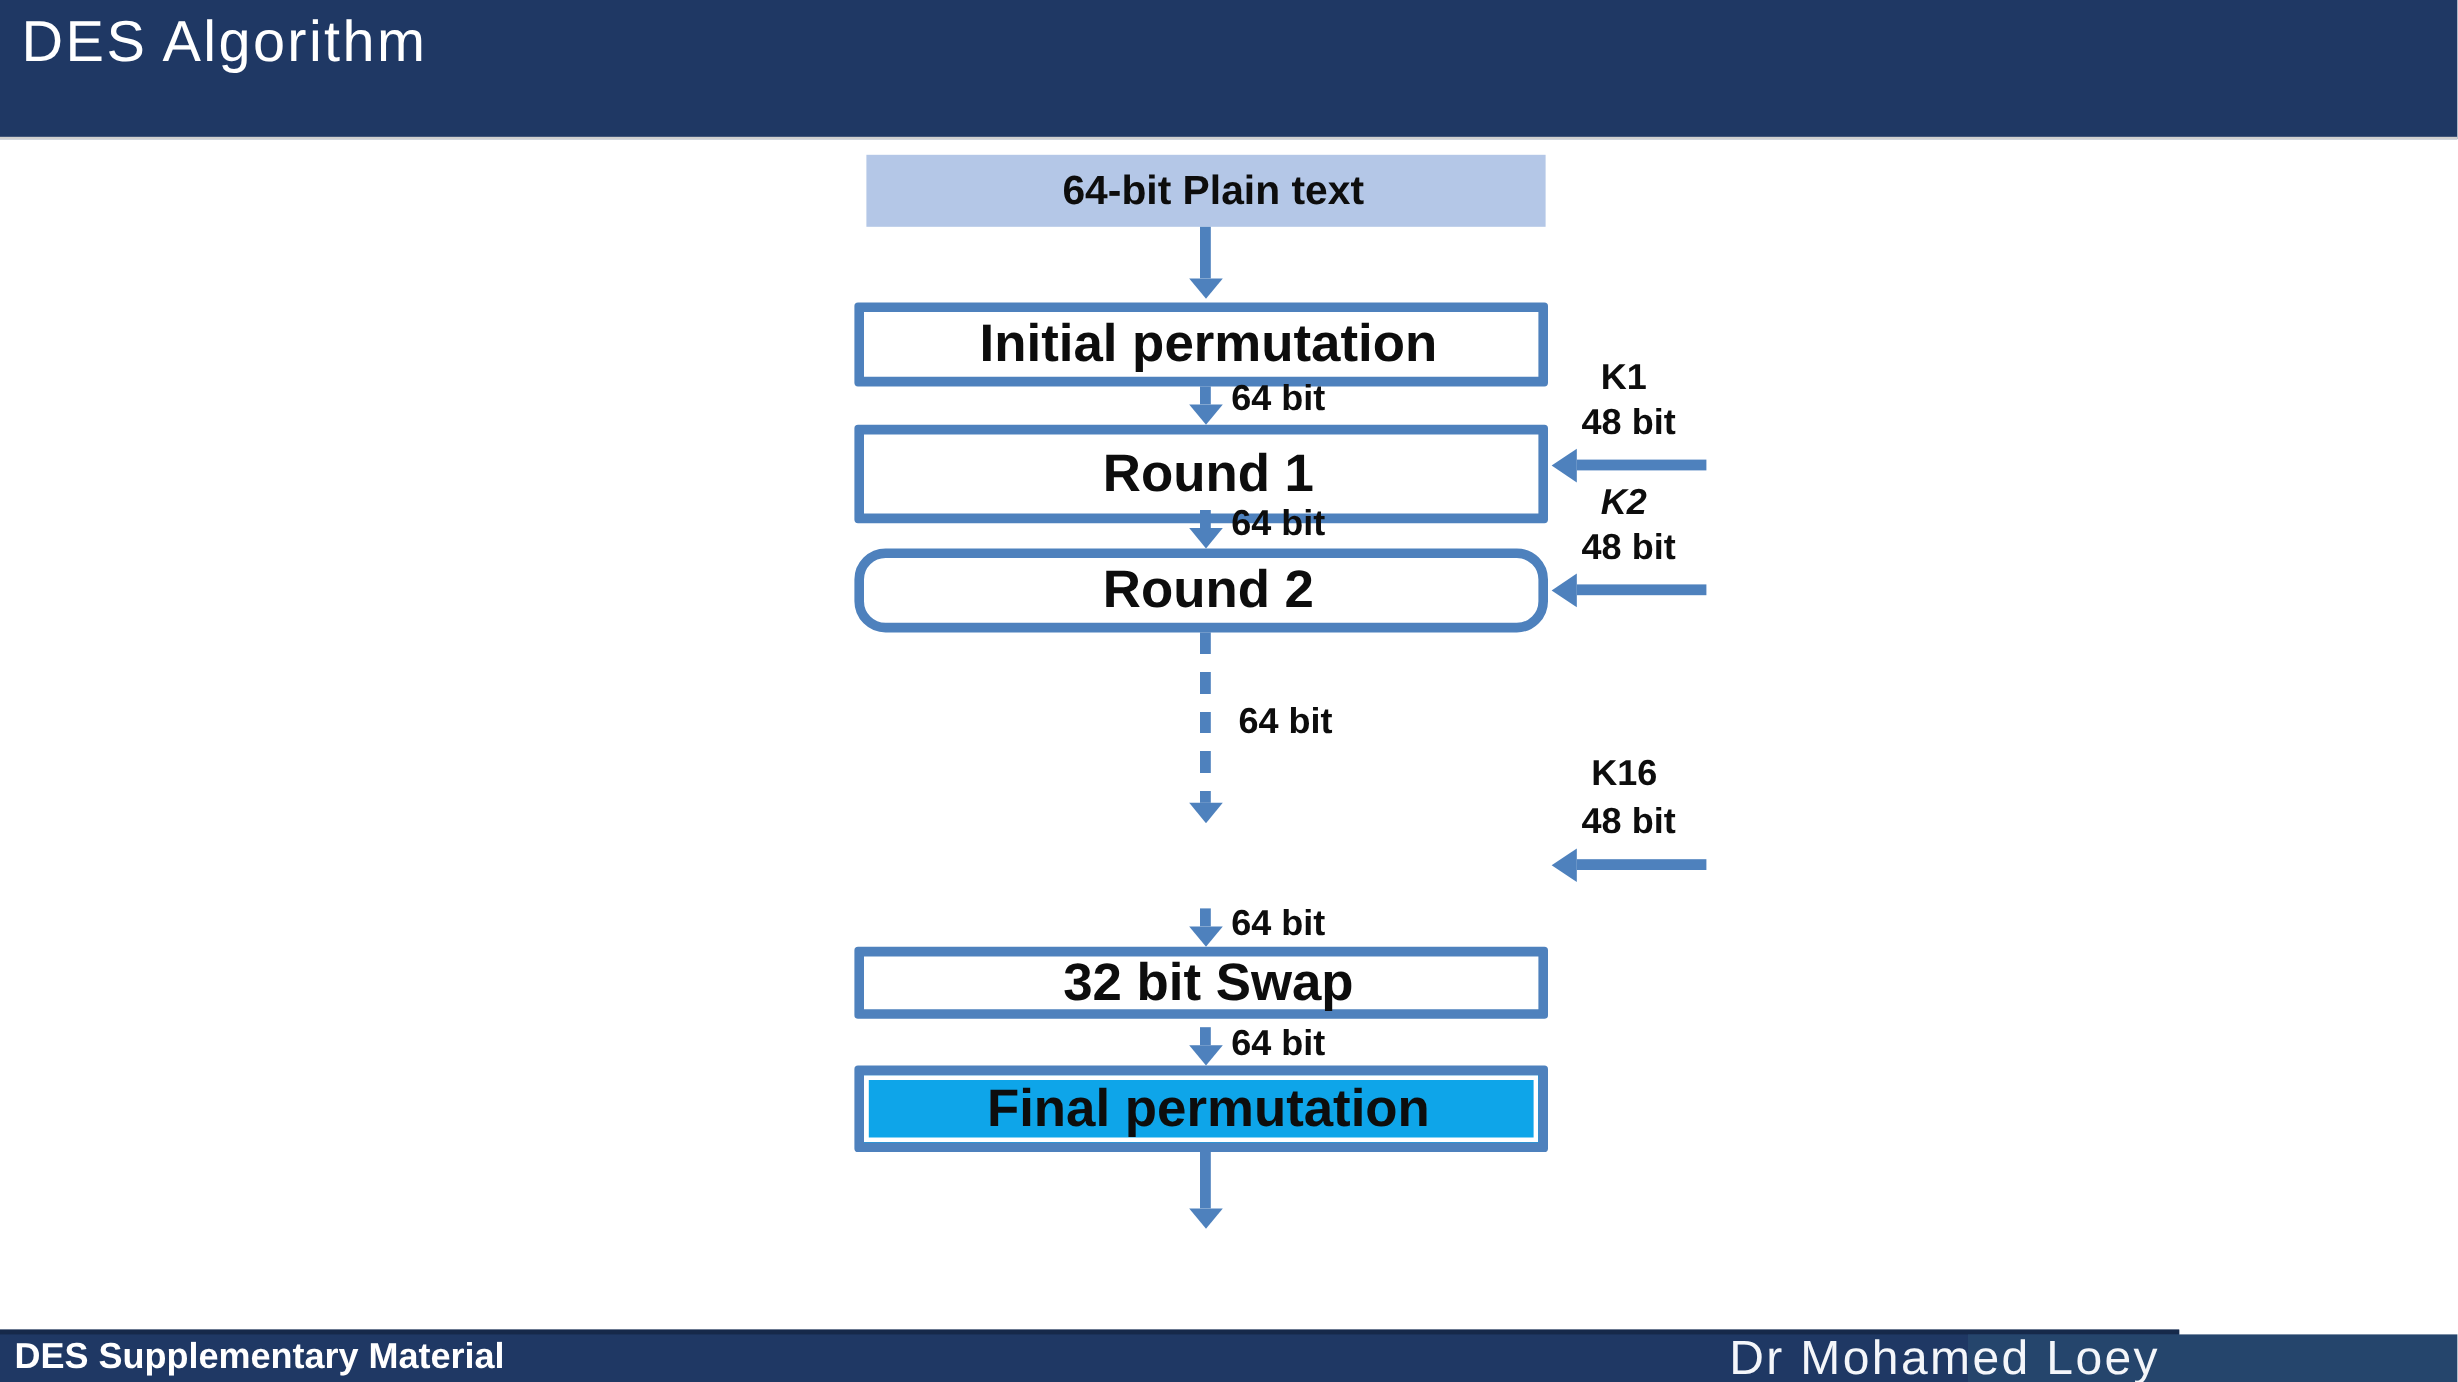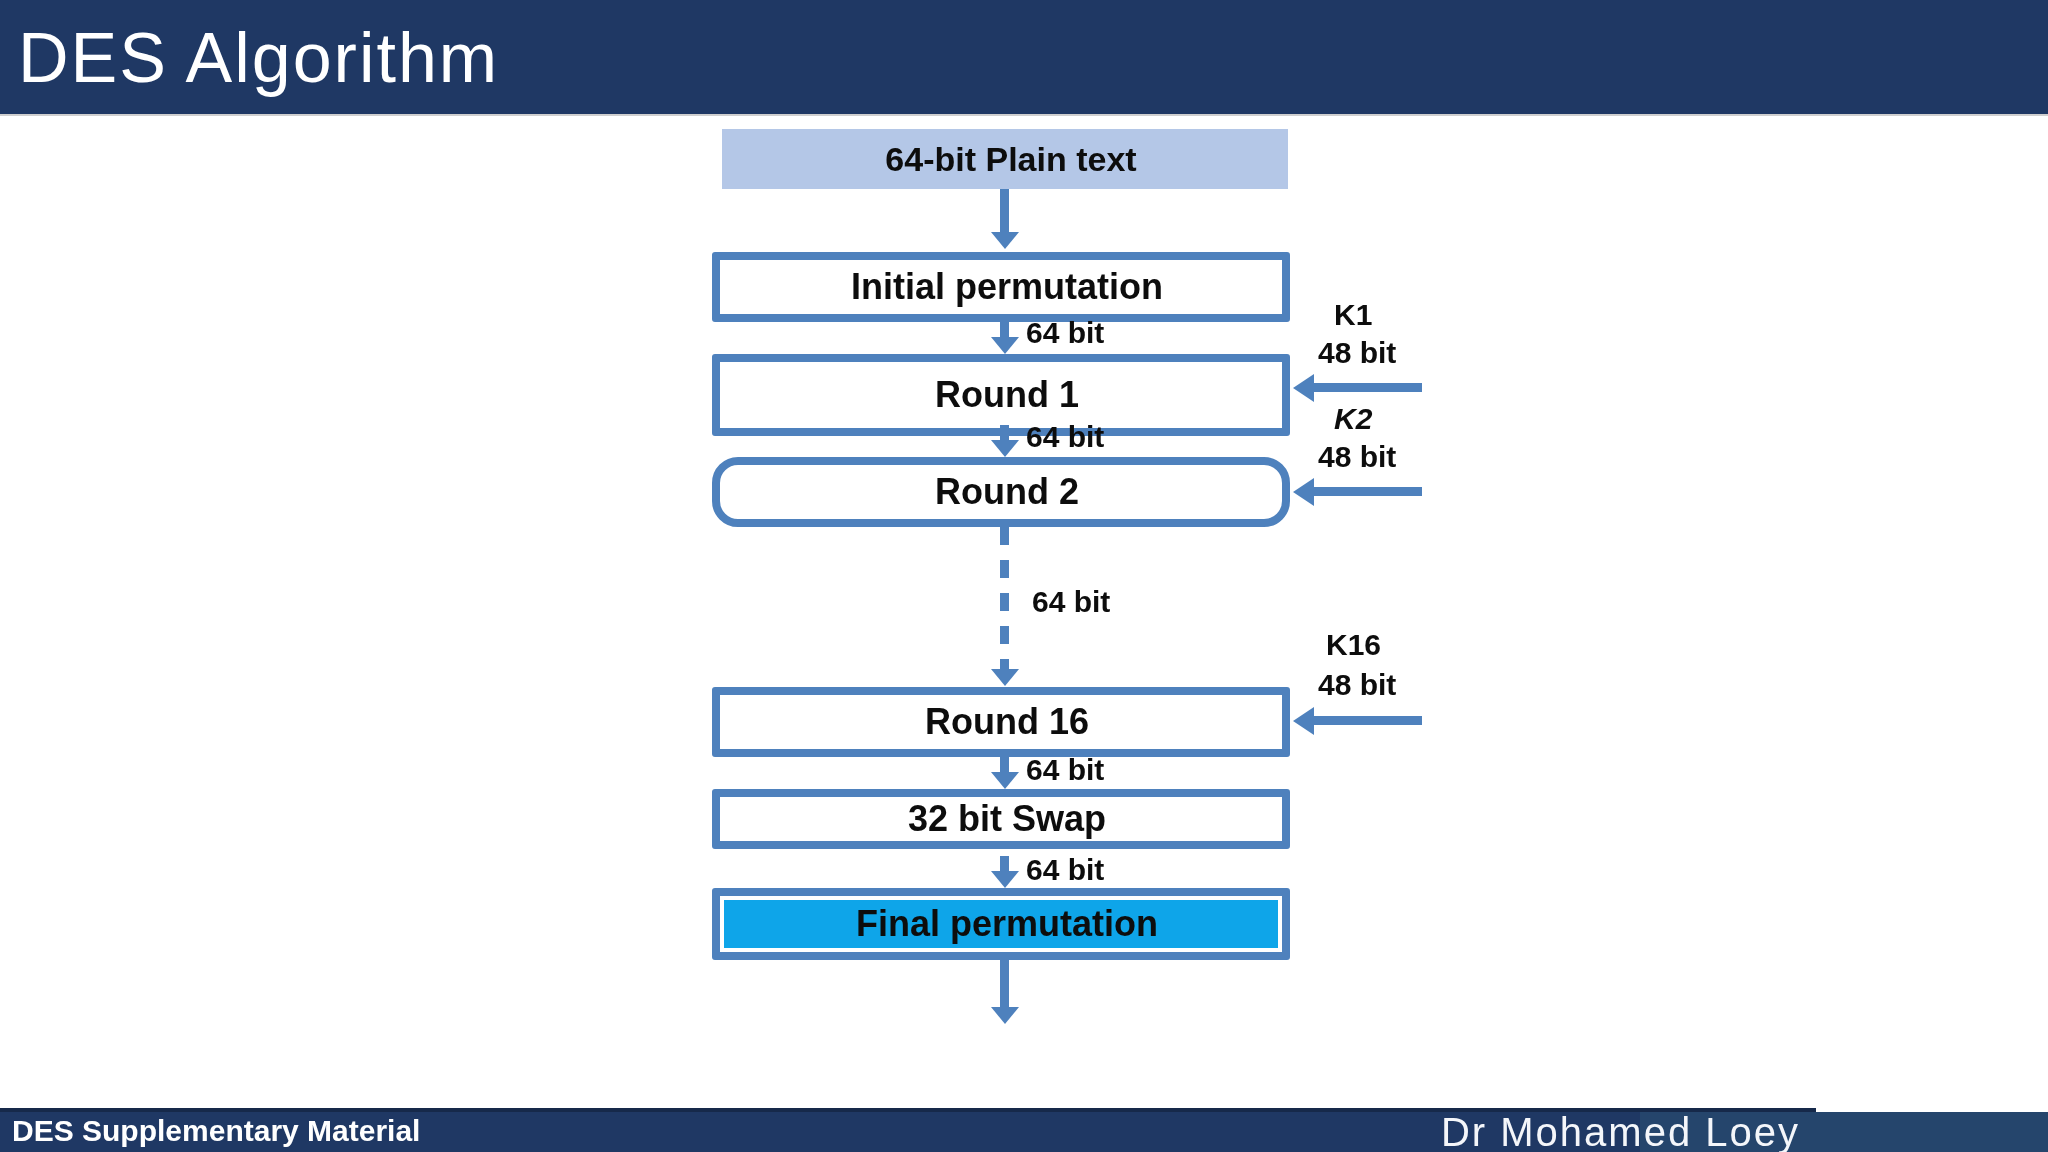--- a/index.html
+++ b/index.html
@@ -3,36 +3,36 @@
 <meta charset="utf-8">
 <style>
   html,body{margin:0;padding:0;background:#ffffff;}
   body{width:2048px;height:1152px;position:relative;overflow:hidden;
        font-family:"Liberation Sans","DejaVu Sans",sans-serif;}
   .slide{position:absolute;inset:0;background:#ffffff;}
 
   
   .header-bar{position:absolute;left:0;top:0;width:2048px;height:116px;
               background:#1F3864;border-bottom:2px solid #cfcfcf;box-sizing:border-box;}
-  .slide-title{position:absolute;left:18px;top:18px;color:#ffffff;font-size:70px;
+  .slide-title{position:absolute;left:18px;top:8px;color:#ffffff;font-size:48px;
                font-weight:400;letter-spacing:2px;}
   .footer-bar{position:absolute;left:0;top:1108px;width:1816px;height:44px;
               background:#1F3864;border-top:4px solid #16294a;box-sizing:border-box;}
   .footer-accent{position:absolute;left:1640px;top:0;width:408px;height:100%;
                  background:#25456c;}
   .footer-left{position:absolute;left:12px;top:2px;color:#ffffff;font-size:30px;font-weight:bold;}
   .footer-right{position:absolute;right:16px;top:-2px;color:#f4f6fa;font-size:40px;
                 font-weight:400;letter-spacing:2px;}
 
   
   .box{position:absolute;display:flex;align-items:center;justify-content:center;
        color:#0d0d0d;font-weight:bold;box-sizing:border-box;text-align:center;padding-left:12px;}
   .box.filled{left:722px;width:566px;background:#B4C7E7;font-size:34px;}
   .box.outlined{left:712px;width:578px;background:#ffffff;
-                border:8px solid #4E81BD;border-radius:3px;font-size:36px;}
+                border:8px solid #4E81BD;border-radius:3px;font-size:44px;}
   .box.cyan{background:#0ea5e9;box-shadow:inset 0 0 0 4px #ffffff;}
 
   
   .varrow{position:absolute;left:1000px;width:9px;background:#4E81BD;}
   .varrow::after{content:'';position:absolute;left:50%;bottom:-17px;transform:translateX(-50%);
                  width:0;height:0;border-left:14px solid transparent;
                  border-right:14px solid transparent;border-top:17px solid #4E81BD;}
   .varrow.dashed{background:repeating-linear-gradient(to bottom,#4E81BD 0 18px,rgba(0,0,0,0) 18px 33px);}
 
   
@@ -49,21 +49,20 @@
 <div class="slide">
 
   <div class="header-bar">
     <div class="slide-title">DES Algorithm</div>
   </div>
 
   <div class="box filled" style="top:129px;height:60px;">64-bit Plain text</div>
   <div class="box outlined" style="top:252px;height:70px;">Initial permutation</div>
   <div class="box outlined" style="top:354px;height:82px;">Round 1</div>
   <div class="box outlined" style="top:457px;height:70px;border-radius:26px;">Round 2</div>
-  <div class="box outlined" style="top:687px;height:70px;">Round 16</div>
   <div class="box outlined" style="top:789px;height:60px;">32 bit Swap</div>
   <div class="box outlined cyan" style="top:888px;height:72px;">Final permutation</div>
 
   <div class="varrow" style="top:189px;height:43px;"></div>
   <div class="varrow" style="top:322px;height:15px;"></div>
   <div class="varrow" style="top:425px;height:15px;"></div>
   <div class="varrow dashed" style="top:527px;height:142px;"></div>
   <div class="varrow" style="top:757px;height:15px;"></div>
   <div class="varrow" style="top:856px;height:15px;"></div>
   <div class="varrow" style="top:960px;height:47px;"></div>

